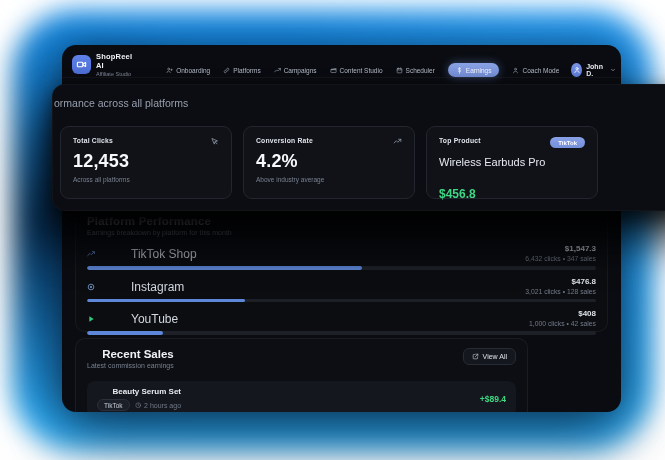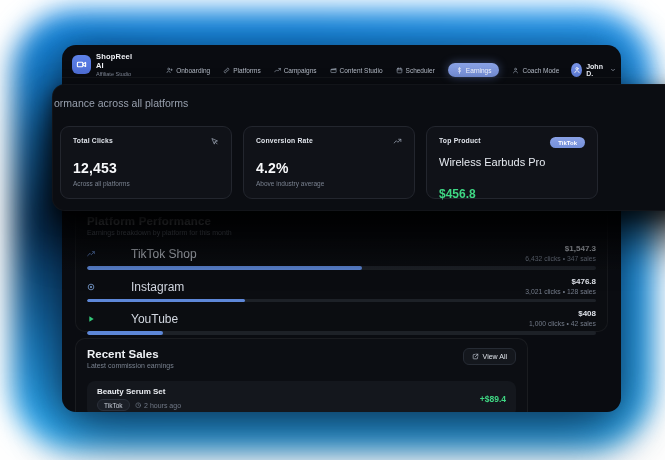--- a/index.html
+++ b/index.html
@@ -79,20 +79,21 @@
   .shade {
     position:absolute; left:0; right:0; top:136px; height:92px; pointer-events:none; z-index:5;
     background:linear-gradient(180deg, rgba(4,6,10,0.98) 0%, rgba(4,6,10,0.88) 32%, rgba(4,6,10,0.42) 66%, rgba(4,6,10,0) 100%);
   }
 
   
   .rs-card {
     position:absolute; left:13px; top:293px; width:453px; height:96px;
     border:1px solid rgba(255,255,255,0.06); border-radius:10px; background:#0c0e13;
     padding:9px 11px;
+    text-align:right;
   }
   .rs-head { display:flex; justify-content:space-between; align-items:flex-start; }
   .rs-title { font-size:11.5px; font-weight:bold; color:#eef1f5; }
   .rs-sub { font-size:7px; color:#78808e; margin-top:2px; }
   .view-all {
     display:flex; align-items:center; gap:4px; font-size:7px; color:#dfe3ea;
     background:#14171d; border:1px solid #262b34; border-radius:6px; padding:4px 8px; cursor:pointer;
   }
   .view-all .vicon { display:flex; color:#c3c9d4; }
   .sale-row {
@@ -119,21 +120,21 @@
   }
   .ov-heading { position:absolute; left:1px; top:12px; font-size:10.5px; color:#98a0ae; white-space:nowrap; }
   .stat-cards { position:absolute; left:7px; top:41px; display:flex; gap:11px; }
   .stat-card {
     width:172px; height:73px; background:#101218; border:1px solid #23262e; border-radius:9px;
     padding:10px 12px;
   }
   .sc-top { display:flex; justify-content:space-between; align-items:flex-start; }
   .sc-label { font-size:6.8px; font-weight:bold; color:#dfe3ea; letter-spacing:.2px; }
   .sc-icon { display:flex; color:#9aa2b0; }
-  .sc-value { font-size:14px; font-weight:bold; color:#f7f8fa; margin-top:14px; letter-spacing:.2px; }
+  .sc-value { font-size:18px; font-weight:bold; color:#f7f8fa; margin-top:5px; letter-spacing:.2px; }
   .sc-sub { font-size:6.5px; color:#79818f; margin-top:4px; }
   .sc-badge {
     font-size:6px; font-weight:bold; color:#ffffff; background:linear-gradient(180deg,#89a1e6,#7590da);
     border-radius:999px; padding:2.5px 8px;
   }
   .sc-product { font-size:11px; color:#e6eaf0; margin-top:8px; }
   .sc-price { font-size:12px; font-weight:bold; color:#3fd884; margin-top:19px; }
 </style>
 </head>
 <body>

